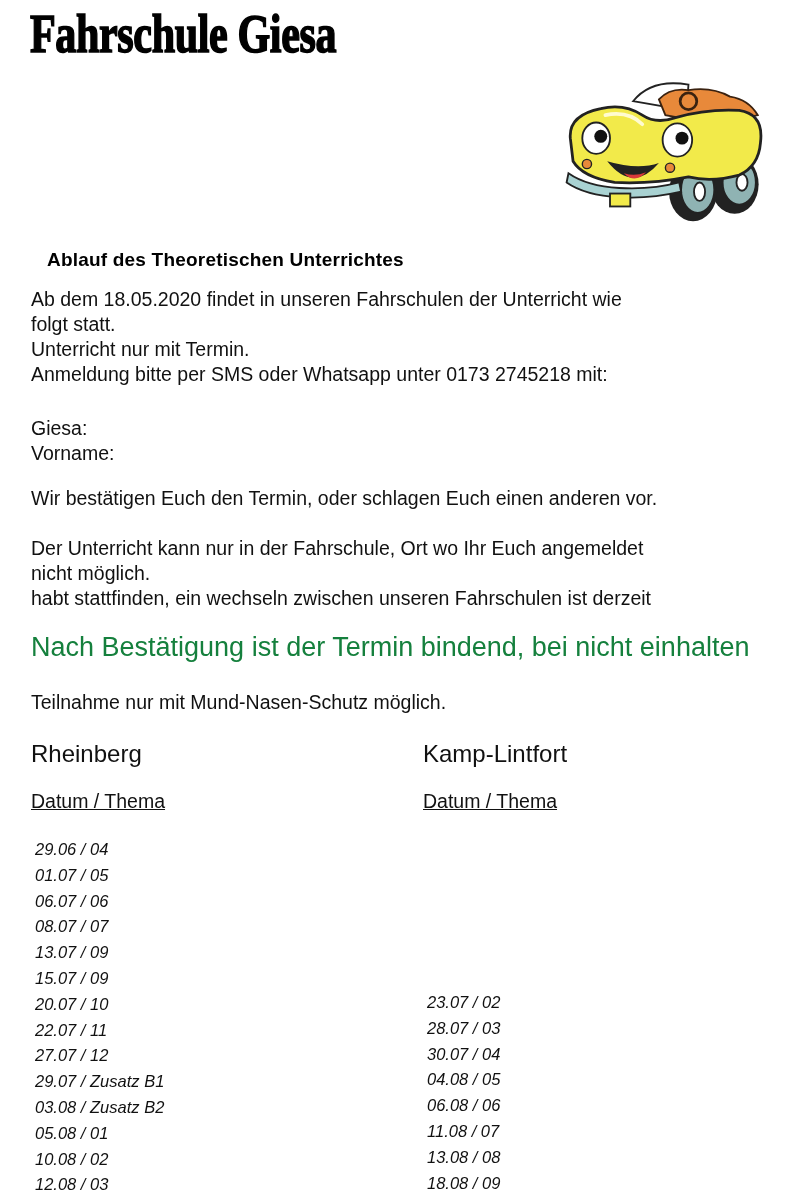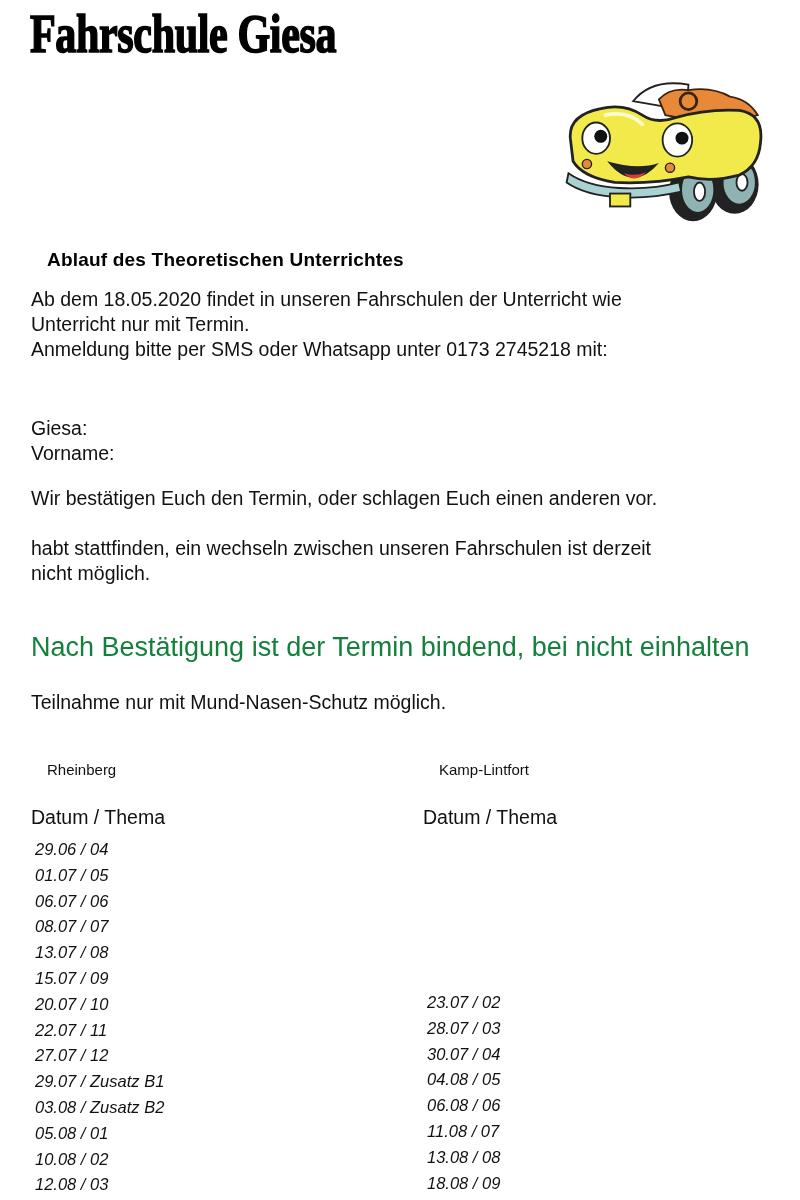--- a/index.html
+++ b/index.html
@@ -69,28 +69,29 @@
       line-height: 27px;
     }
     .p-mask { top: 690px; }
     .col {
       position: absolute;
       top: 741px;
     }
     .col-left { left: 31px; }
     .col-right { left: 423px; }
     .col .city {
-      font-size: 15px;
+      font-size: 24px;
       line-height: 25px;
-      margin: 16px;
+      margin: 0;
     }
     .col .colhead {
       font-size: 19.5px;
       line-height: 25px;
       margin: 23px 0 0 0;
+      text-decoration: underline;
     }
     .schedule {
       list-style: none;
       padding: 0;
       margin: 0;
       position: absolute;
       font-size: 16.5px;
       line-height: 21.8px;
       color: #111;
     }
@@ -135,34 +136,36 @@
   <circle cx="130" cy="102" r="5" fill="#e8893a" stroke="#222" stroke-width="1.5"></circle>
 
   <path d="M20 108 Q40 122 75 124 Q110 126 140 118 L142 128 Q108 136 75 134 Q38 132 18 118 Z" fill="#a9d2d2" stroke="#222" stroke-width="2"></path>
   <rect x="65" y="130" width="22" height="14" fill="#f2ea4a" stroke="#222" stroke-width="2"></rect>
 </svg>
 
 <h2 class="subheading">Ablauf des Theoretischen Unterrichtes</h2>
 
 <p class="para p-intro">
   <span class="line">Ab dem 18.05.2020 findet in unseren Fahrschulen der Unterricht wie</span>
+  <span class="line">folgt statt.</span>
   <span class="line">Unterricht nur mit Termin.</span>
   <span class="line">Anmeldung bitte per SMS oder Whatsapp unter 0173 2745218 mit:</span>
 </p>
 
 <p class="para p-name">
   <span class="line">Giesa:</span>
   <span class="line">Vorname:</span>
 </p>
 
 <p class="para p-confirm">Wir bestätigen Euch den Termin, oder schlagen Euch einen anderen vor.</p>
 
 <p class="para p-location">
+  <span class="line">Der Unterricht kann nur in der Fahrschule, Ort wo Ihr Euch angemeldet</span>
+  <span class="line">nicht möglich.</span>
   <span class="line">habt stattfinden, ein wechseln zwischen unseren Fahrschulen ist derzeit</span>
-  <span class="line">nicht möglich.</span>
 </p>
 
 <p class="para p-warning">
   <span class="line">Nach Bestätigung ist der Termin bindend, bei nicht einhalten</span>
 </p>
 
 <p class="para p-mask">Teilnahme nur mit Mund-Nasen-Schutz möglich.</p>
 
 <div class="col col-left">
   <p class="city">Rheinberg</p>
@@ -172,21 +175,21 @@
 <div class="col col-right">
   <p class="city">Kamp-Lintfort</p>
   <p class="colhead">Datum / Thema</p>
 </div>
 
 <ul class="schedule schedule-left">
   <li>29.06 / 04</li>
   <li>01.07 / 05</li>
   <li>06.07 / 06</li>
   <li>08.07 / 07</li>
-  <li>13.07 / 08</li>
+  <li>13.07 / 09</li>
   <li>15.07 / 09</li>
   <li>20.07 / 10</li>
   <li>22.07 / 11</li>
   <li>27.07 / 12</li>
   <li>29.07 / Zusatz B1</li>
   <li>03.08 / Zusatz B2</li>
   <li>05.08 / 01</li>
   <li>10.08 / 02</li>
   <li>12.08 / 03</li>
   <li>17.08 / 04</li>

